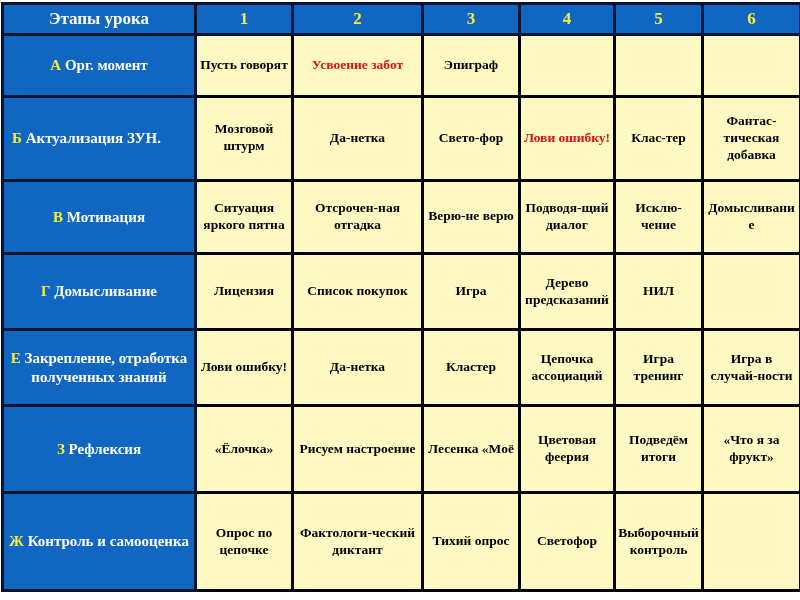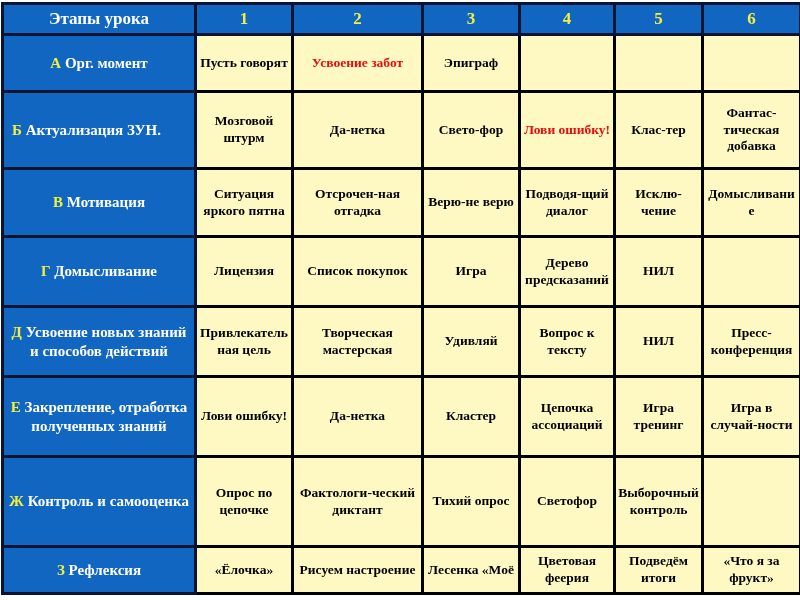--- a/index.html
+++ b/index.html
@@ -108,50 +108,41 @@
         <tr>
           <th class="label-cell"><span class="letter">Г</span> <span>Домысливание</span></th>
           <td>Лицензия</td>
           <td>Список покупок</td>
           <td>Игра</td>
           <td>Дерево предсказаний</td>
           <td>НИЛ</td>
           <td></td>
         </tr>
         <tr>
-          <th class="label-cell"><span class="letter">Д</span> <span>Усвоение новых знаний и способов действий</span></th>
-          <td>Привлекательная цель</td>
-          <td>Творческая мастерская</td>
-          <td>Удивляй</td>
-          <td>Вопрос к тексту</td>
-          <td>НИЛ</td>
-          <td>Пресс-конференция</td>
-        </tr>
-        <tr>
           <th class="label-cell"><span class="letter">Е</span> <span>Закрепление, отработка полученных знаний</span></th>
           <td>Лови ошибку!</td>
           <td>Да-нетка</td>
           <td>Кластер</td>
           <td>Цепочка ассоциаций</td>
           <td>Игра тренинг</td>
           <td>Игра в случай-ности</td>
+        </tr>
+        <tr>
+          <th class="label-cell"><span class="letter">З</span> <span>Рефлексия</span></th>
+          <td>«Ёлочка»</td>
+          <td>Рисуем настроение</td>
+          <td>Лесенка «Моё</td>
+          <td>Цветовая феерия</td>
+          <td>Подведём итоги</td>
+          <td>«Что я за фрукт»</td>
         </tr>
         <tr>
           <th class="label-cell"><span class="letter">Ж</span> <span>Контроль и самооценка</span></th>
           <td>Опрос по цепочке</td>
           <td>Фактологи-ческий диктант</td>
           <td>Тихий опрос</td>
           <td>Светофор</td>
           <td>Выборочный контроль</td>
           <td></td>
         </tr>
-        <tr>
-          <th class="label-cell"><span class="letter">З</span> <span>Рефлексия</span></th>
-          <td>«Ёлочка»</td>
-          <td>Рисуем настроение</td>
-          <td>Лесенка «Моё</td>
-          <td>Цветовая феерия</td>
-          <td>Подведём итоги</td>
-          <td>«Что я за фрукт»</td>
-        </tr>
       </tbody>
   </table>
 </div>
 
 </body></html>

